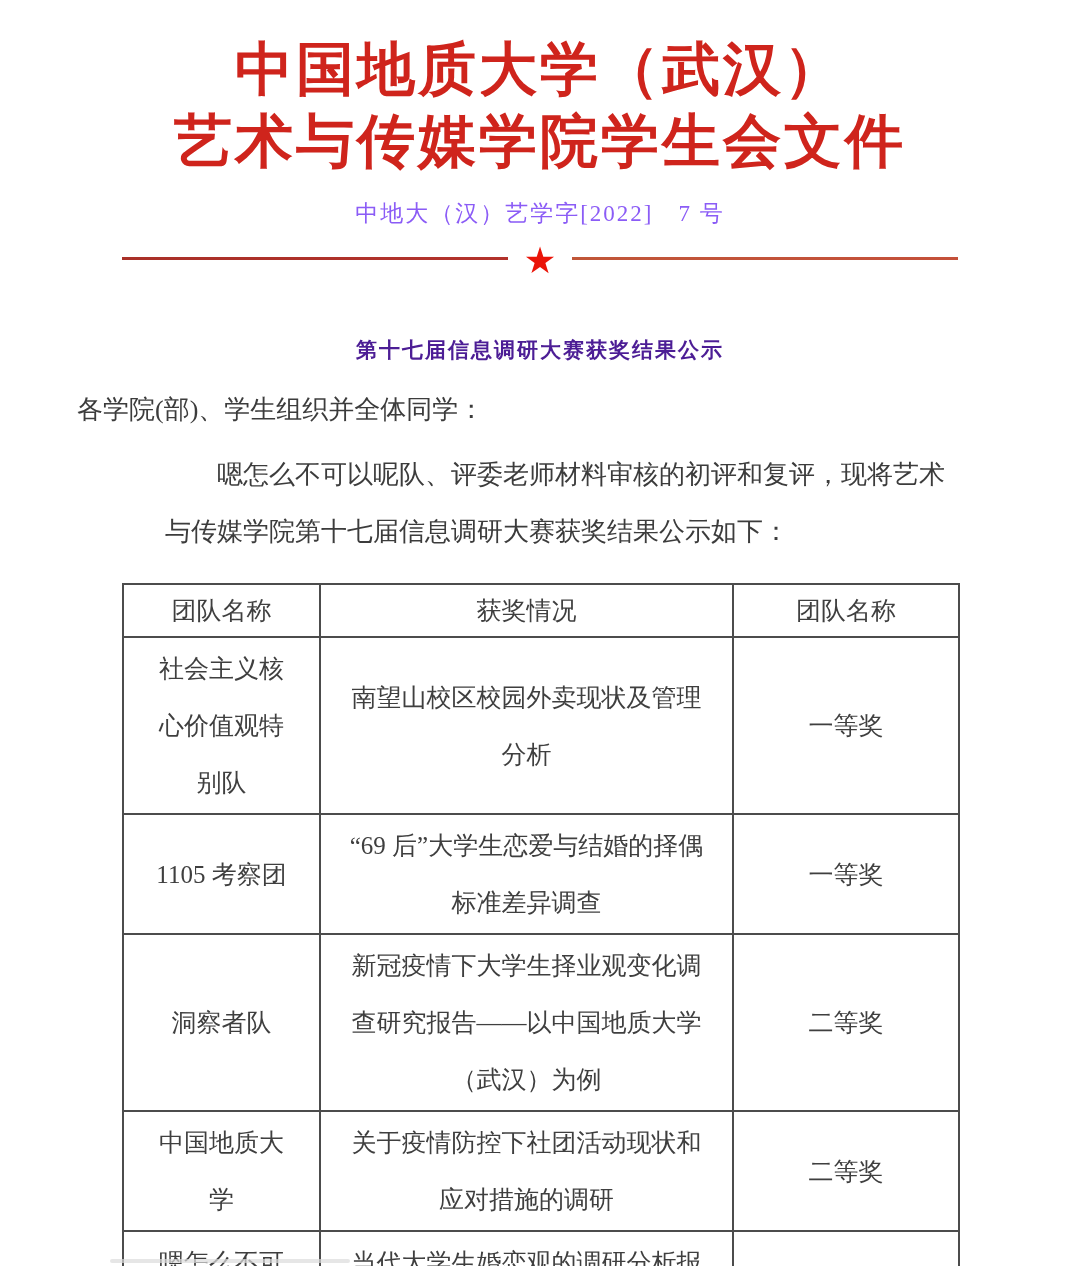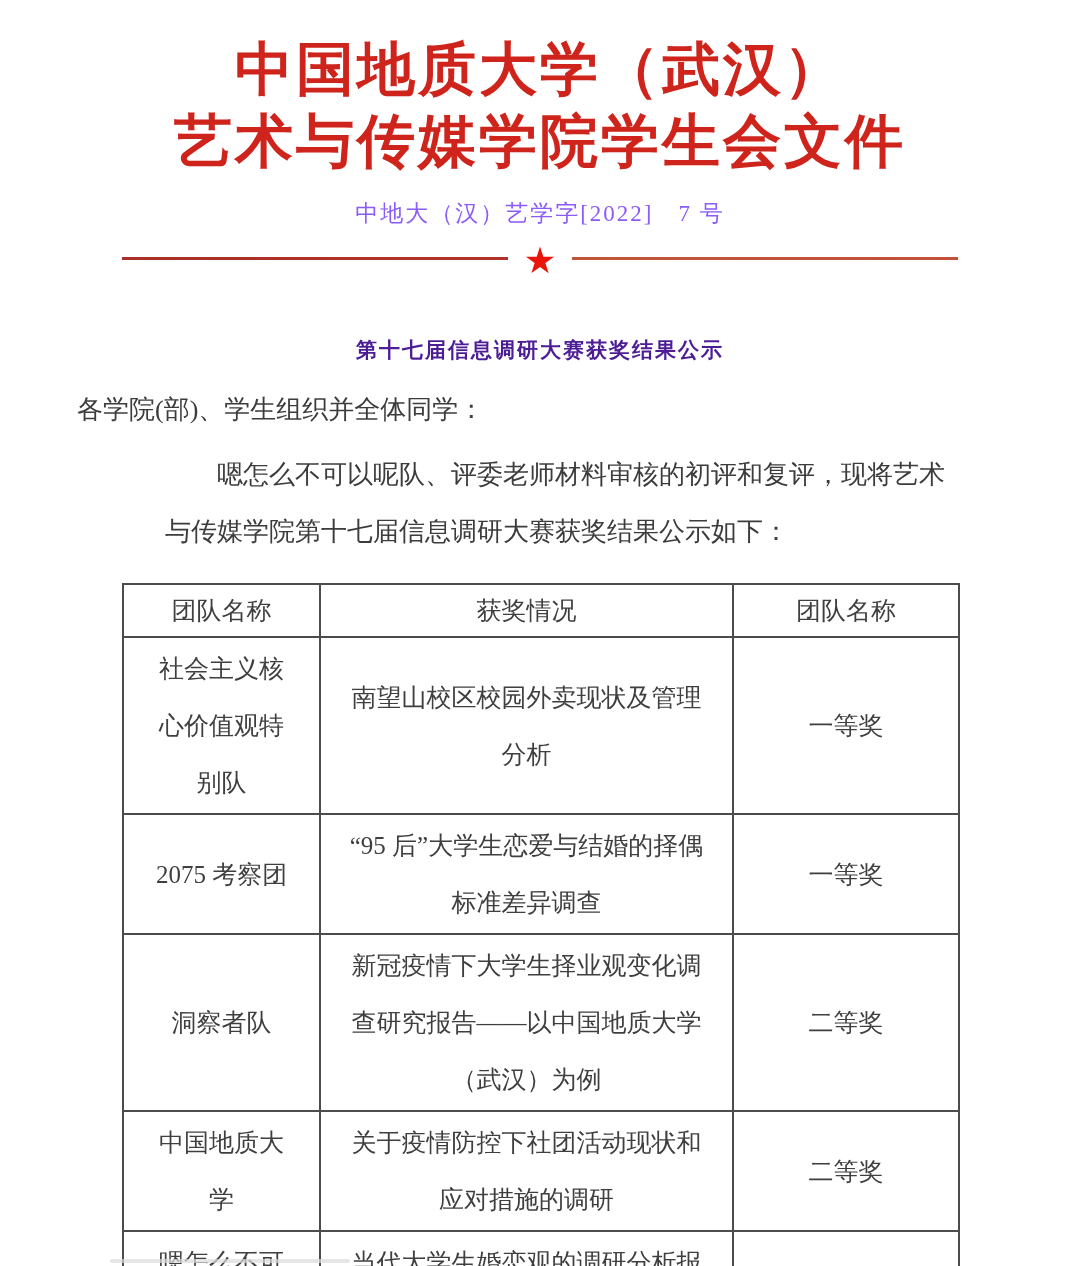--- a/index.html
+++ b/index.html
@@ -142,22 +142,22 @@
         <th>团队名称</th>
         <th>获奖情况</th>
         <th>团队名称</th>
       </tr>
       <tr class="r-std">
         <td>社会主义核心价值观特别队</td>
         <td>南望山校区校园外卖现状及管理分析</td>
         <td>一等奖</td>
       </tr>
       <tr class="r-std">
-        <td>2075 考察团</td>
-        <td>“95 后”大学生恋爱与结婚的择偶标准差异调查</td>
+        <td>1105 考察团</td>
+        <td>“69 后”大学生恋爱与结婚的择偶标准差异调查</td>
         <td>一等奖</td>
       </tr>
       <tr class="r-tall">
         <td>洞察者队</td>
         <td>新冠疫情下大学生择业观变化调查研究报告——以中国地质大学（武汉）为例</td>
         <td>二等奖</td>
       </tr>
       <tr class="r-med">
         <td>中国地质大学</td>
         <td>关于疫情防控下社团活动现状和应对措施的调研</td>

